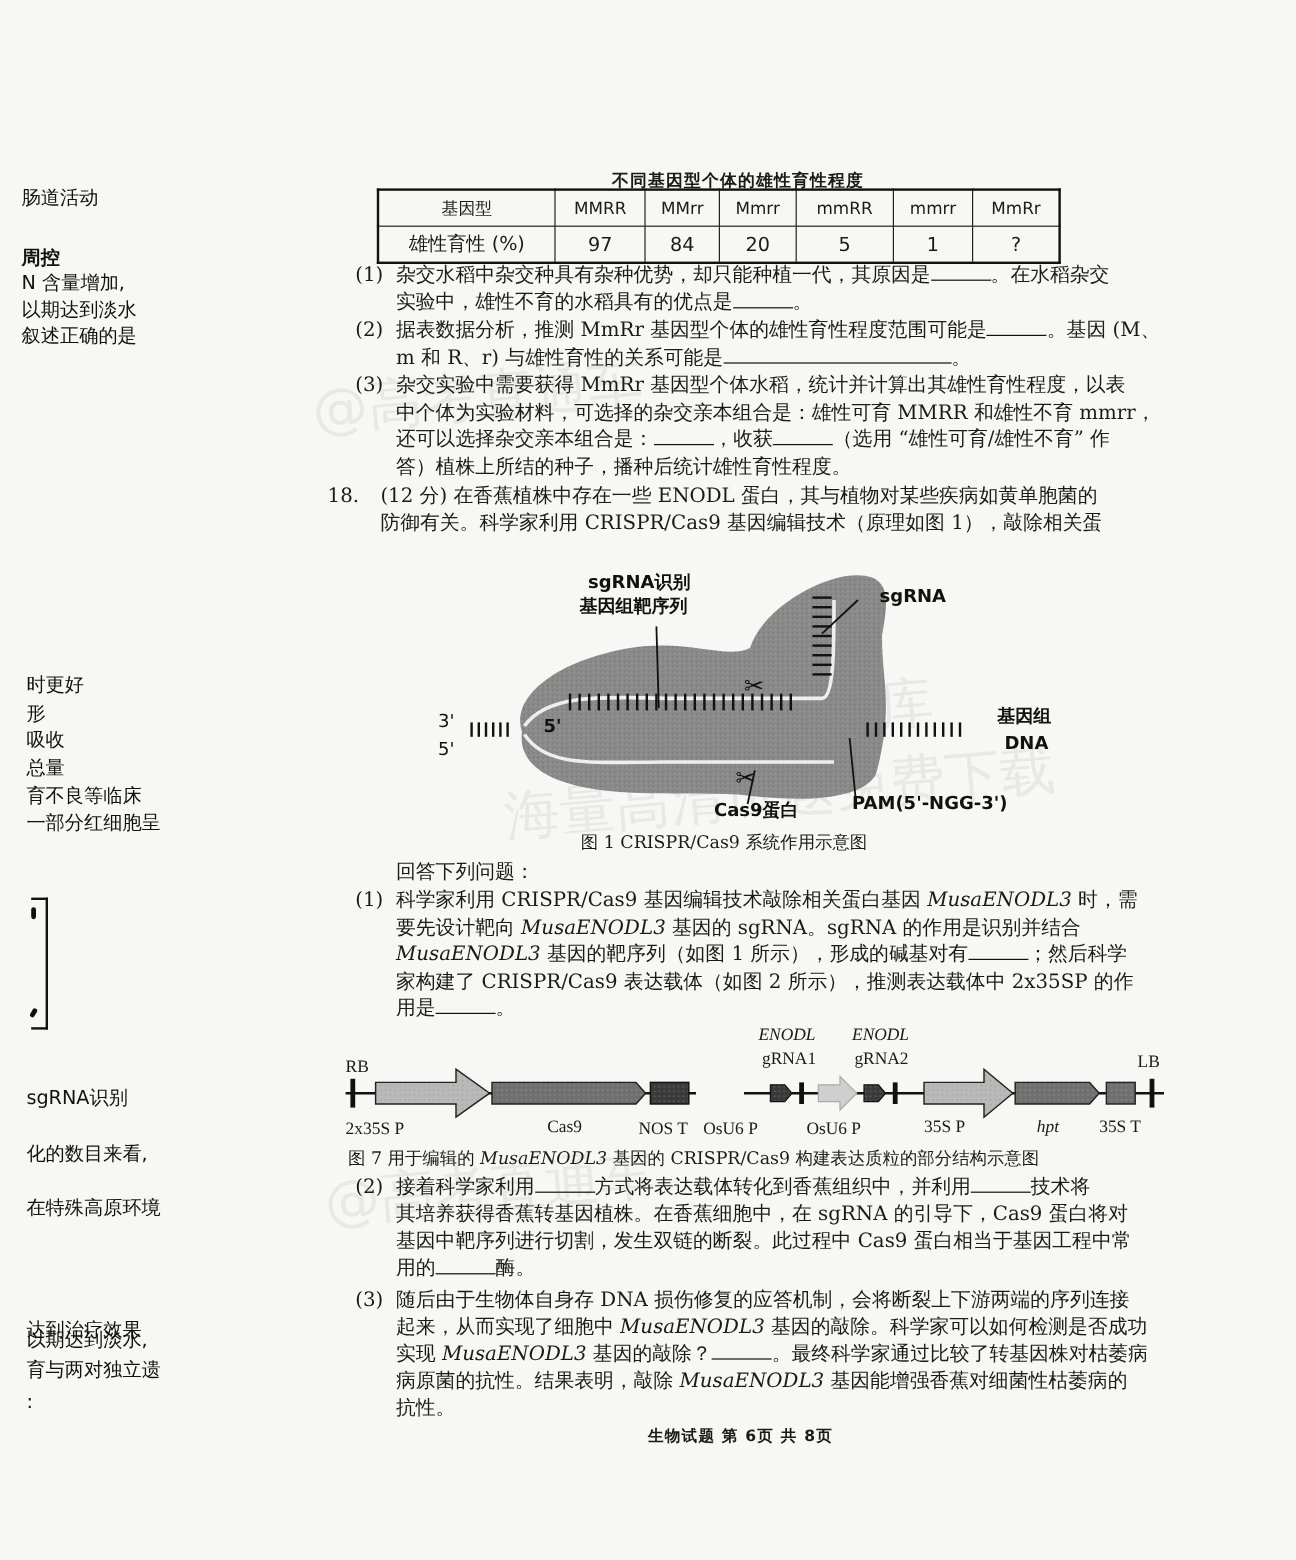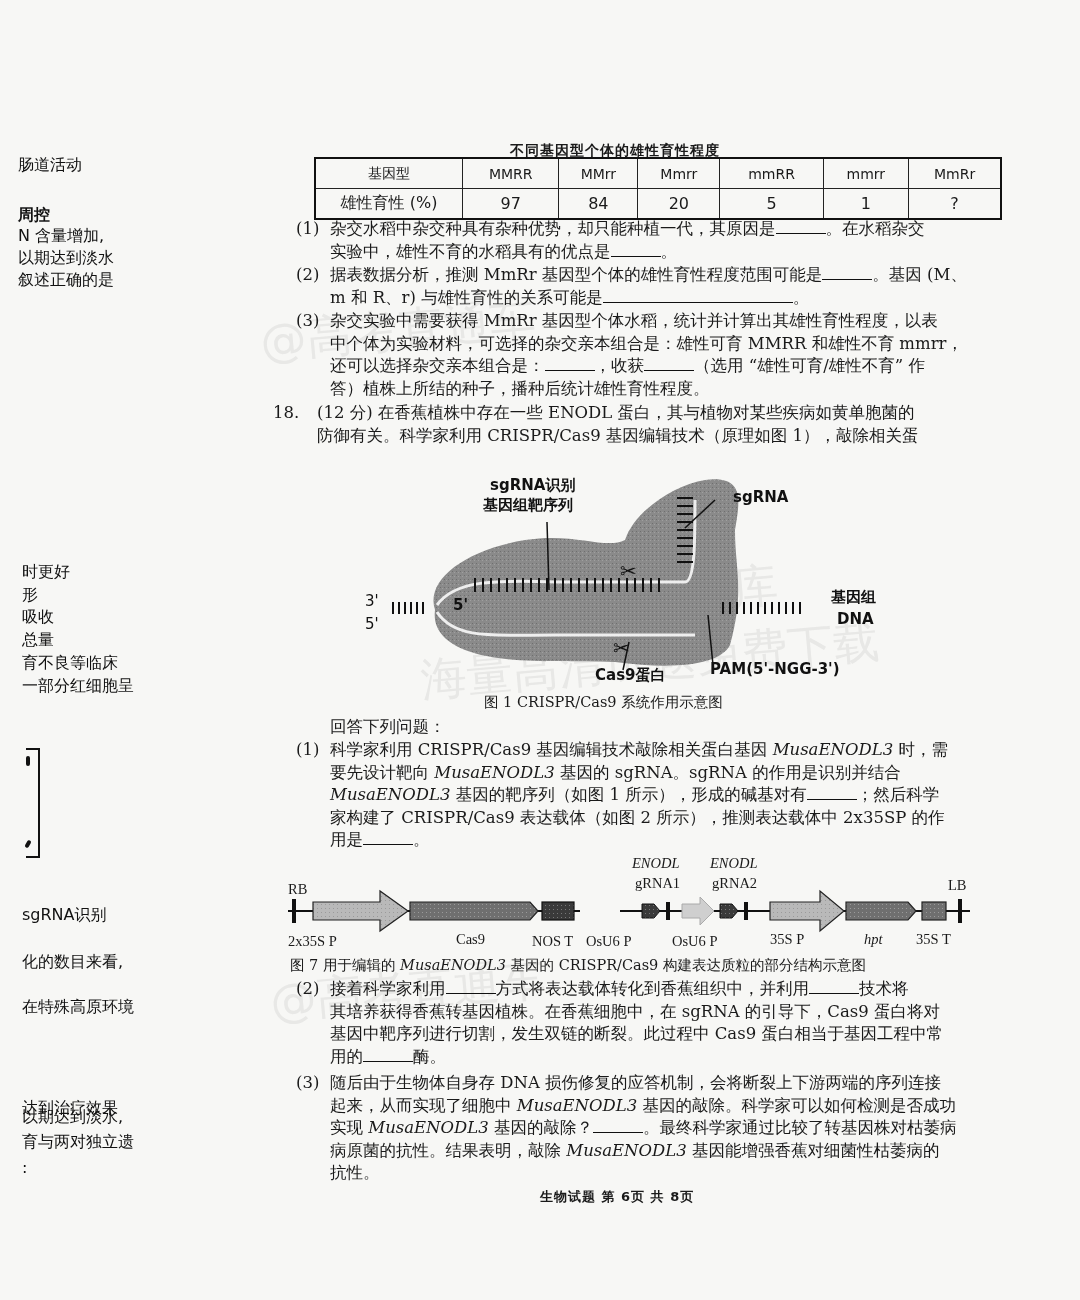--- a/index.html
+++ b/index.html
@@ -6,21 +6,21 @@
   body {
     width:1080px; height:1300px; position:relative; overflow:hidden;
     background:#f7f7f5;
     font-family:"DejaVu Serif","Liberation Serif",serif;
     color:#1a1a1a;
   }
   .abs { position:absolute; }
   .left-frag { position:absolute; left:0; font-size:16px; line-height:20px; white-space:nowrap; color:#111; font-family:"DejaVu Sans","Liberation Sans",sans-serif; }
   .table-title { position:absolute; left:510px; top:142px; font-size:14px; letter-spacing:1px; font-weight:bold; font-family:"DejaVu Sans",sans-serif; }
   table.fert {
-    position:absolute; left:314px; top:157px; width:688px; height:62px;
+    position:absolute; left:314px; top:157px; width:570px; height:62px;
     border-collapse:collapse; border:2px solid #111; font-family:"DejaVu Sans",sans-serif;
   }
   table.fert td { border:1.5px solid #222; text-align:center; font-size:14px; padding:0; height:29px; }
   table.fert td.hdr { width:146px; font-size:14px; }
   table.fert tr.vals td { font-size:16px; }
   .para {
     position:absolute; left:296px; width:680px; font-size:16.5px; line-height:22.5px;
   }
   .para .ind { display:block; padding-left:34px; }
   .num { display:inline-block; width:34px; }

